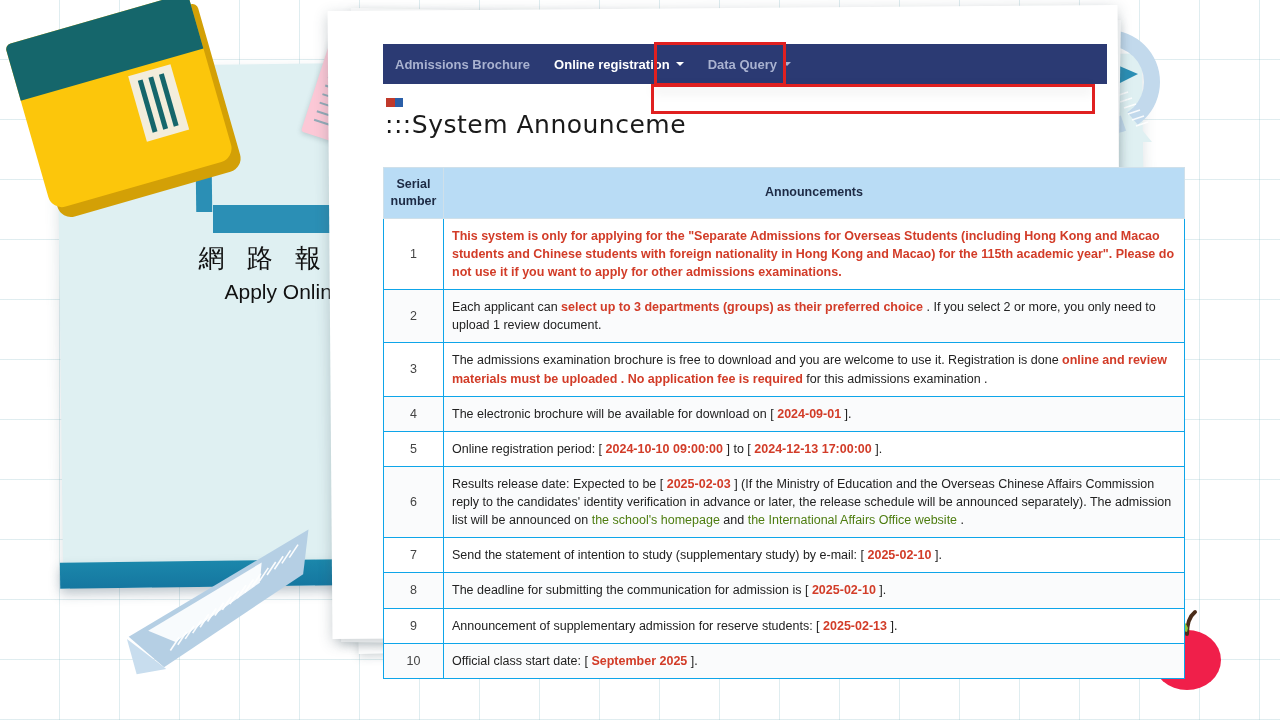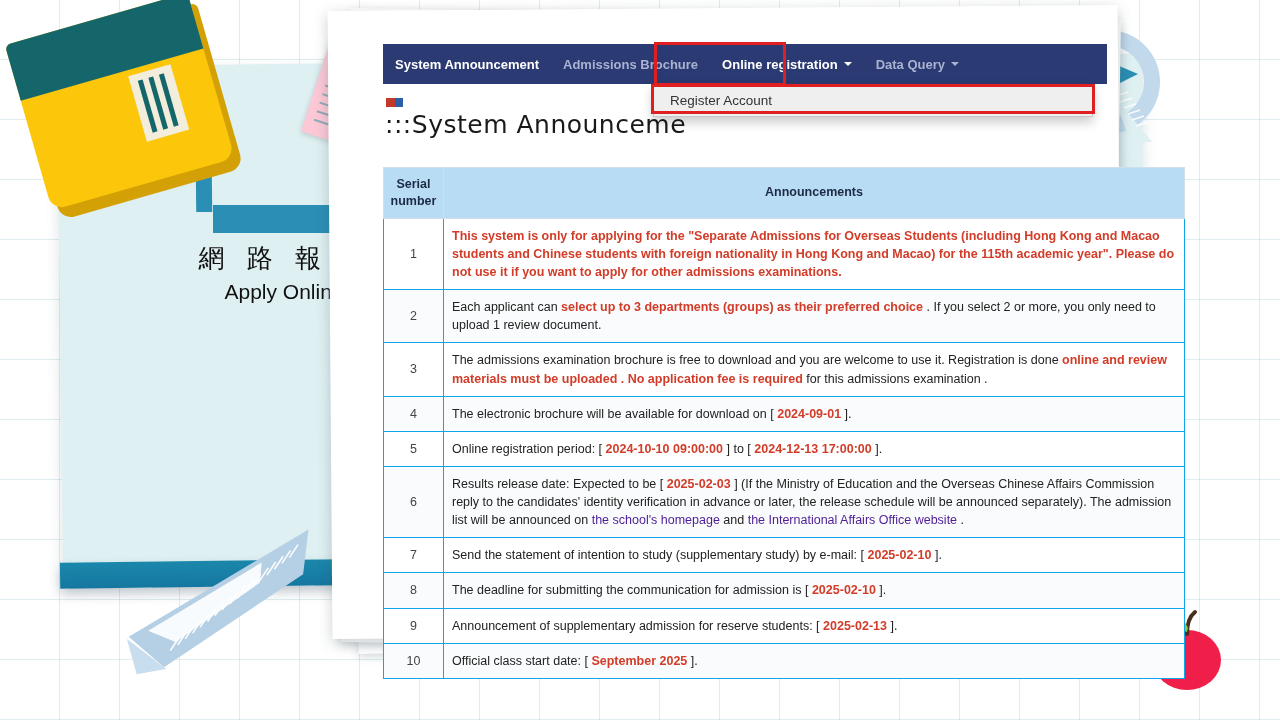--- a/index.html
+++ b/index.html
@@ -149,21 +149,21 @@
   thead th { background: #b9dcf5; color: #1d2a44; font-weight: bold; font-size: 12.5px;
              border: 1px solid #cfe0ea; padding: 8px 6px; text-align: center;
              line-height: 1.35; }
   tbody td { border: 1px solid #0ea5e9; padding: 8px 8px; vertical-align: middle;
              line-height: 1.45; }
   tbody tr:nth-child(odd) td { background: #ffffff; }
   tbody tr:nth-child(even) td { background: #fafbfc; }
   td.sn { text-align: center; color: #444; width: 60px; }
   .r { color: #d23c28; font-weight: bold; }
   .row1 td.txt { color: #d23c28; font-weight: bold; }
-  .lnk { color: #4c1d95; }
+  .lnk { color: #4d7c0f; }
 </style>
 </head>
 <body>
 
 <div id="page">
 
   <div id="board"></div>
   <div id="board-stub"></div>
   <div id="board-bottom"></div>
 
@@ -267,40 +267,34 @@
     </svg>
   </div>
 
   <div class="sheet" id="sheet-back2"></div>
   <div class="sheet" id="sheet-back1"></div>
   <div class="sheet" id="sheet-front"></div>
 
   <div id="app">
 
     <div id="navbar">
-      <div class="nav-item">
-        <span>System Announcement</span>
-      </div>
       <div class="nav-item dim">
         <span>Admissions Brochure</span>
       </div>
       <div class="nav-item" id="nav-online">
         <span>Online registration</span>
         <span class="caret"></span>
       </div>
       <div class="nav-item dim">
         <span>Data Query</span>
         <span class="caret"></span>
       </div>
     </div>
 
     <div id="dropdown">
-      <div class="dd-item active">
-        <span>Register Account</span>
-      </div>
     </div>
 
     <div class="redbox" id="box-nav" style="left:271px; top:-2px; width:132px; height:44px;"></div>
     <div class="redbox" id="box-menu" style="left:268px; top:40px; width:444px; height:30px;"></div>
 
     <div id="content">
       <div id="title-icon"></div>
       <h1 id="page-title">:::System Announceme</h1>
 
       <table>

